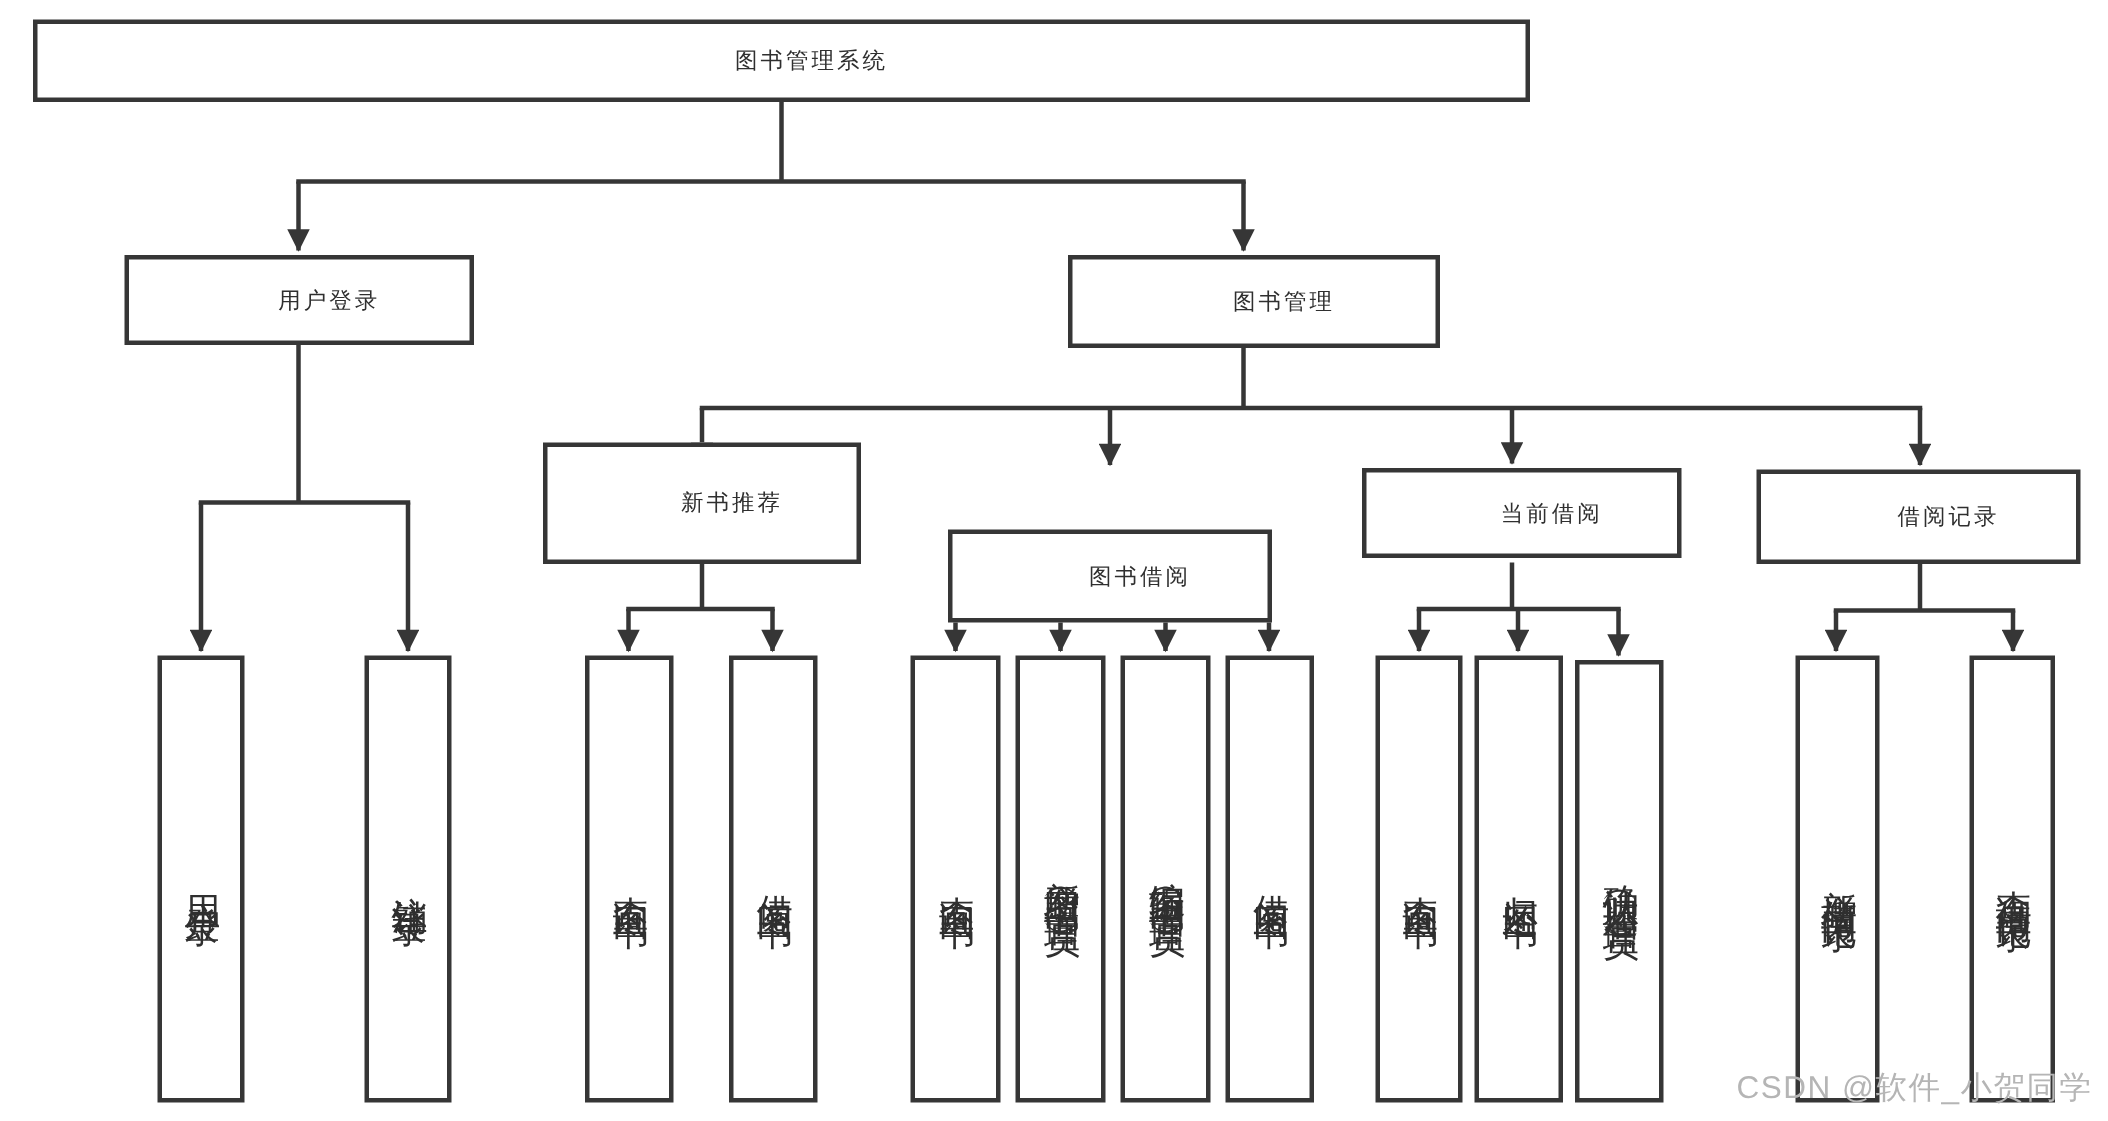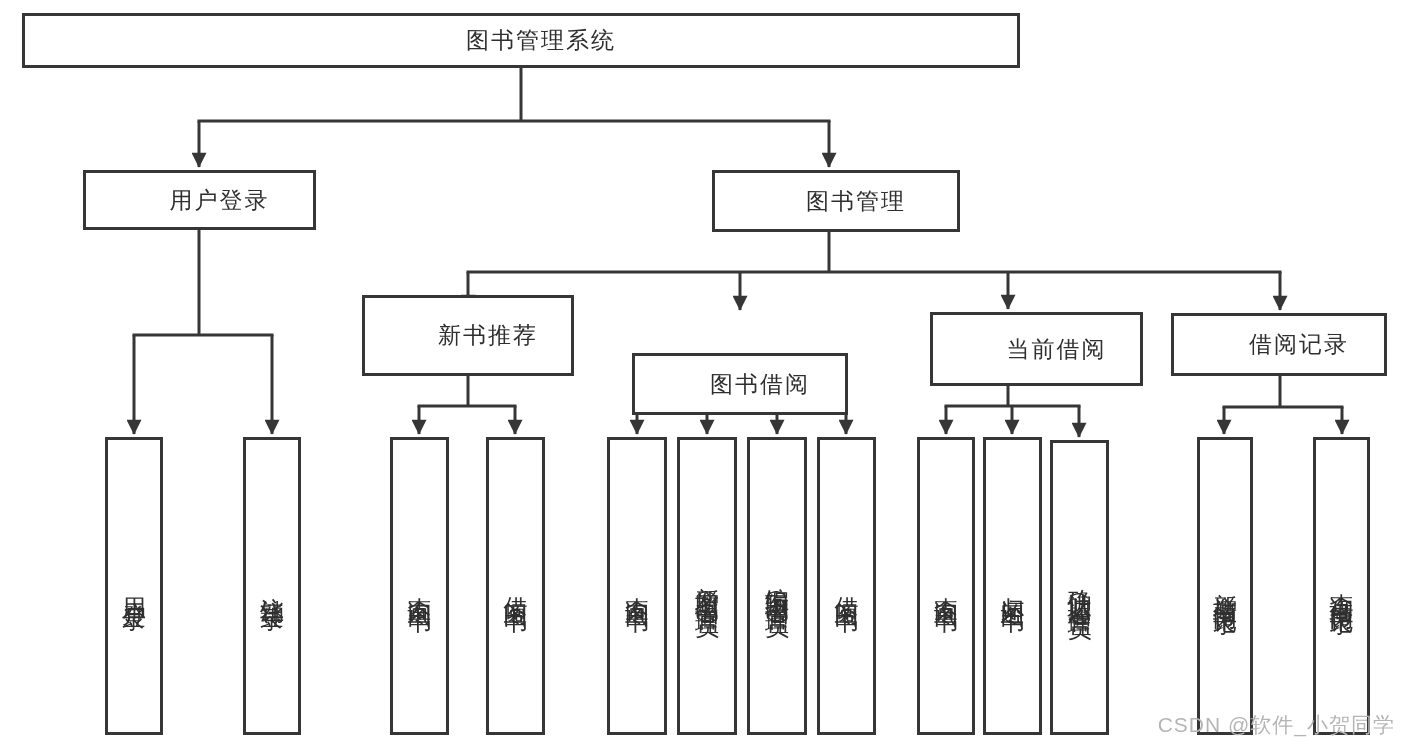--- a/index.html
+++ b/index.html
@@ -5,21 +5,21 @@
   html,body{margin:0;padding:0;background:#ffffff;}
   body{font-family:"Liberation Sans","DejaVu Sans",sans-serif;}
   #stage{position:relative;width:1405px;height:747px;background:#ffffff;overflow:hidden;}
   #connectors{position:absolute;left:0;top:0;width:1405px;height:747px;}
   .node{
     position:absolute;box-sizing:border-box;
     border:3px solid var(--line,#363636);background:#ffffff;
     display:flex;align-items:center;justify-content:center;
     color:#2f2f2f;font-weight:500;
   }
-  .hnode{font-size:23px;letter-spacing:2px;padding-left:40px;}
+  .hnode{font-size:15px;letter-spacing:2px;padding-left:40px;}
   .leaf span{
     writing-mode:vertical-rl;text-orientation:mixed;
     font-size:24px;letter-spacing:4px;line-height:1;
     white-space:nowrap;
   }
   #watermark{
     position:absolute;right:10px;bottom:8px;
     font-size:21px;color:var(--wm,#b5b5b5);letter-spacing:1px;
     font-weight:500;white-space:nowrap;
   }
@@ -96,21 +96,21 @@
   <div class="node hnode" style="left:712px;top:170px;width:248px;height:62px;">
     <span>图书管理</span>
   </div>
 
   <div class="node hnode" style="left:362px;top:295px;width:212px;height:81px;">
     <span>新书推荐</span>
   </div>
   <div class="node hnode" style="left:632px;top:313px;width:216px;height:62px;margin-top:40px;">
     <span>图书借阅</span>
   </div>
-  <div class="node hnode" style="left:930px;top:312px;width:213px;height:74px;">
+  <div class="node hnode" style="left:908px;top:312px;width:213px;height:60px;">
     <span>当前借阅</span>
   </div>
   <div class="node hnode" style="left:1171px;top:313px;width:216px;height:63px;text-align:right;">
     <span>借阅记录</span>
   </div>
 
   <div class="node leaf" style="left:105px;top:437px;width:58px;height:298px;">
     <span>用户登录</span>
   </div>
   <div class="node leaf" style="left:243px;top:437px;width:58px;height:298px;">

